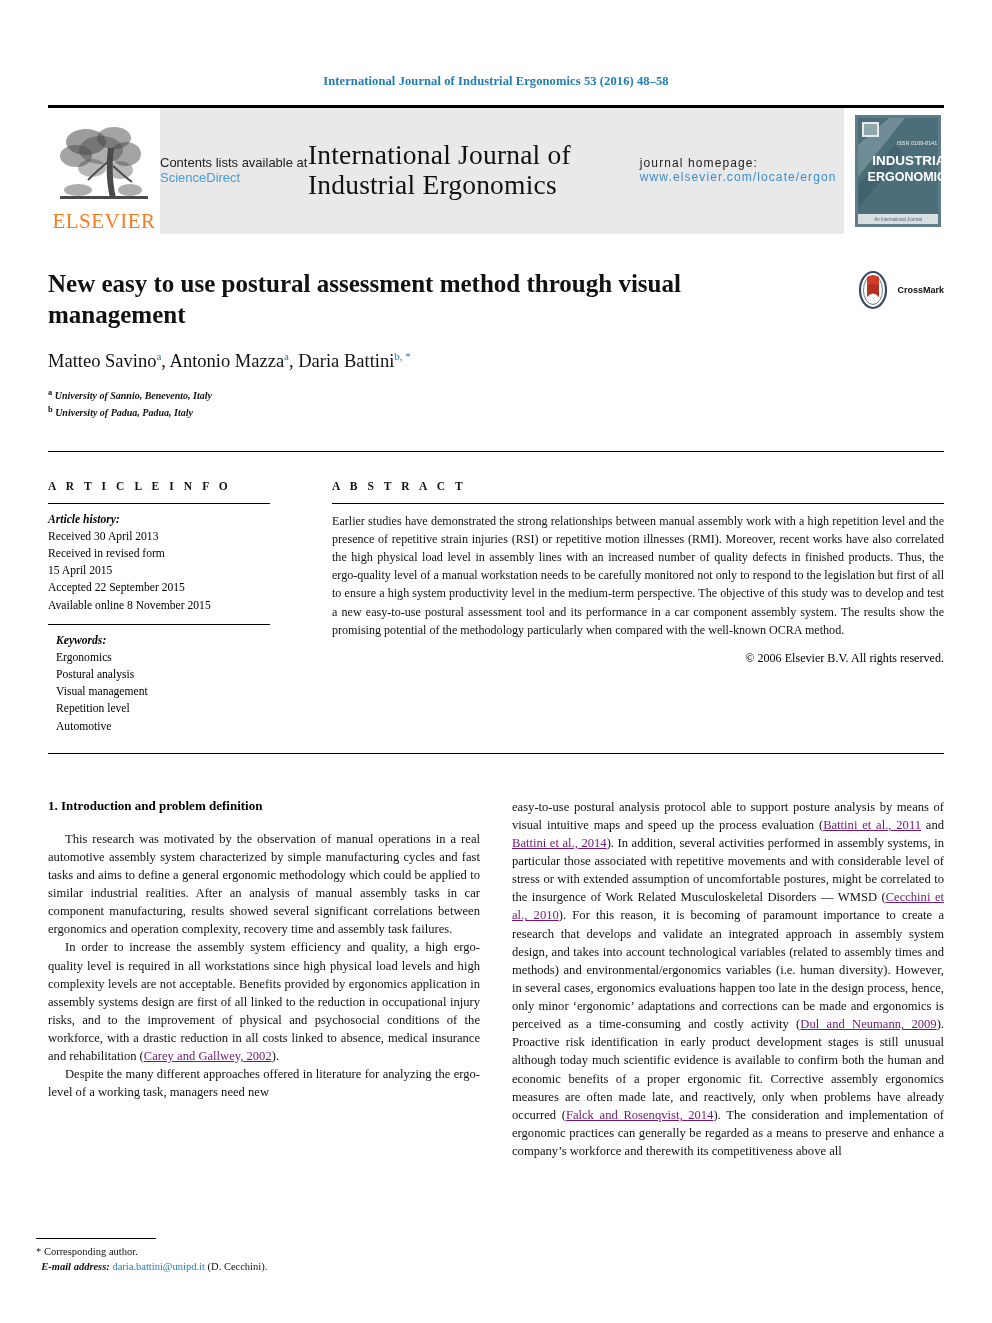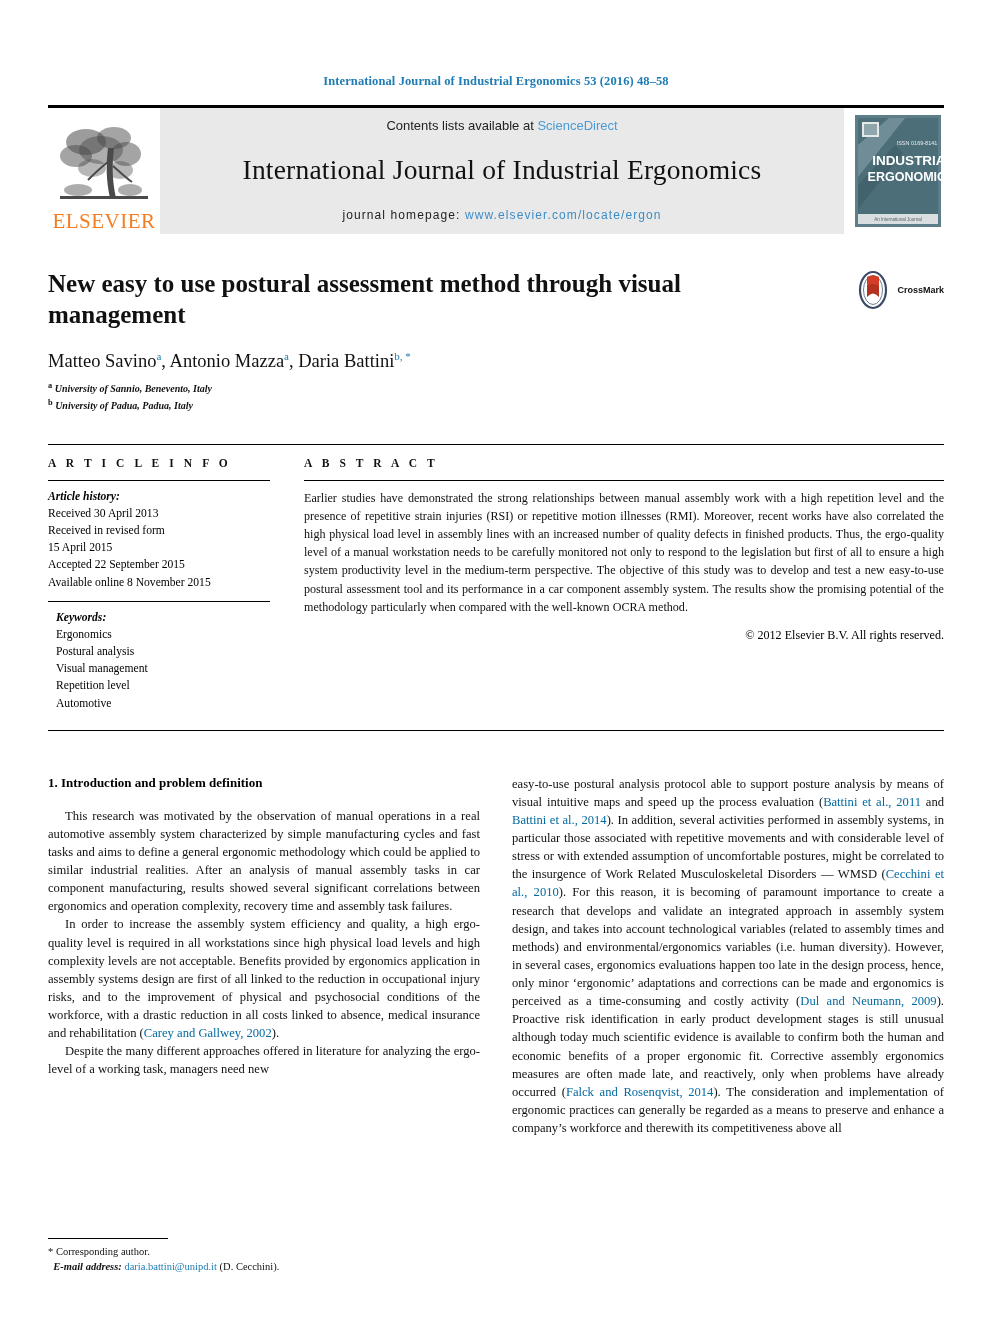--- a/index.html
+++ b/index.html
@@ -58,21 +58,21 @@
     font-size: 21px;
     letter-spacing: .5px;
     color: #F57C20;
     line-height: 1;
     margin-top: 1px;
   }
   .masthead-center {
     flex: 1 1 auto;
     background: #e9e9e9;
     display: flex;
-    flex-direction: column;
+    flex-direction: row;
     justify-content: space-between;
     align-items: center;
     padding: 10px 0 12px 0;
     box-sizing: border-box;
   }
   .contents-line {
     font-family: "Liberation Sans", sans-serif;
     font-size: 13px;
     color: #222;
   }
@@ -118,21 +118,21 @@
     width: 690px;
   }
   .authors {
     margin-top: 20px;
     font-family: "Liberation Serif", serif;
     font-size: 18.5px;
     color: #111;
   }
   .authors sup { color: #1f7cb4; font-size: 11px; }
   .affils {
-    margin-top: 8px;
+    margin-top: 15px;
     font-family: "Liberation Serif", serif;
     font-style: italic;
     font-weight: bold;
     font-size: 10px;
     line-height: 1.45;
     color: #111;
   }
   .affils sup { font-style: normal; }
   .crossmark {
     position: absolute;
@@ -147,22 +147,23 @@
     font-weight: bold;
     font-size: 9px;
     color: #111;
   }
 
   
   .abstract-band {
     margin: 30px 48px 0 48px;
     border-top: 1.5px solid #000;
     border-bottom: 1.5px solid #000;
-    padding: 12px 0 18px 0;
-    display: flex;
+    padding: 28px 0 18px 0;
+    display: flex;
+    gap: 28px;
   }
   .info-col {
     flex: 0 0 248px;
     padding-right: 26px;
     box-sizing: border-box;
   }
   .abs-col {
     flex: 1 1 auto;
     padding-left: 8px;
   }
@@ -212,26 +213,26 @@
     font-family: "Liberation Serif", serif;
     font-size: 12.6px;
     line-height: 1.44;
     text-align: justify;
     margin: 0;
     text-indent: 17px;
     color: #111;
   }
   .para + .para { margin-top: 0; }
   .para.noindent { text-indent: 0; }
-  .cite { color: #0369a1; }
+  .cite { color: #701a75; text-decoration: underline; }
 
   
   .footnote {
     position: absolute;
-    left: 48px;
+    left: 36px;
     bottom: 48px;
     width: 430px;
   }
   .footnote-rule {
     border-top: 1px solid #000;
     width: 120px;
     margin-bottom: 5px;
   }
   .fn-line {
     font-family: "Liberation Serif", serif;
@@ -358,21 +359,21 @@
         <div>Visual management</div>
         <div>Repetition level</div>
         <div>Automotive</div>
       </div>
     </div>
 
     <div class="abs-col">
       <div class="sec-head">A B S T R A C T</div>
       <div class="rule"></div>
       <div class="abstract-text">Earlier studies have demonstrated the strong relationships between manual assembly work with a high repetition level and the presence of repetitive strain injuries (RSI) or repetitive motion illnesses (RMI). Moreover, recent works have also correlated the high physical load level in assembly lines with an increased number of quality defects in finished products. Thus, the ergo-quality level of a manual workstation needs to be carefully monitored not only to respond to the legislation but first of all to ensure a high system productivity level in the medium-term perspective. The objective of this study was to develop and test a new easy-to-use postural assessment tool and its performance in a car component assembly system. The results show the promising potential of the methodology particularly when compared with the well-known OCRA method.</div>
-      <div class="copyright-line">© 2012 Elsevier B.V. All rights reserved.</div>
+      <div class="copyright-line">© 2006 Elsevier B.V. All rights reserved.</div>
     </div>
   </div>
 
   <div class="body-cols">
 
     <div class="col">
       <div class="body-head">1. Introduction and problem definition</div>
       <p class="para">This research was motivated by the observation of manual operations in a real automotive assembly system characterized by simple manufacturing cycles and fast tasks and aims to define a general ergonomic methodology which could be applied to similar industrial realities. After an analysis of manual assembly tasks in car component manufacturing, results showed several significant correlations between ergonomics and operation complexity, recovery time and assembly task failures.</p>
       <p class="para"><span>In order to increase the assembly system efficiency and quality, a high ergo-quality level is required in all workstations since high physical load levels and high complexity levels are not acceptable. Benefits provided by ergonomics application in assembly systems design are first of all linked to the reduction in occupational injury risks, and to the improvement of physical and psychosocial conditions of the workforce, with a drastic reduction in all costs linked to absence, medical insurance and rehabilitation (</span><span class="cite">Carey and Gallwey, 2002</span><span>).</span></p>
       <p class="para">Despite the many different approaches offered in literature for analyzing the ergo-level of a working task, managers need new</p>

